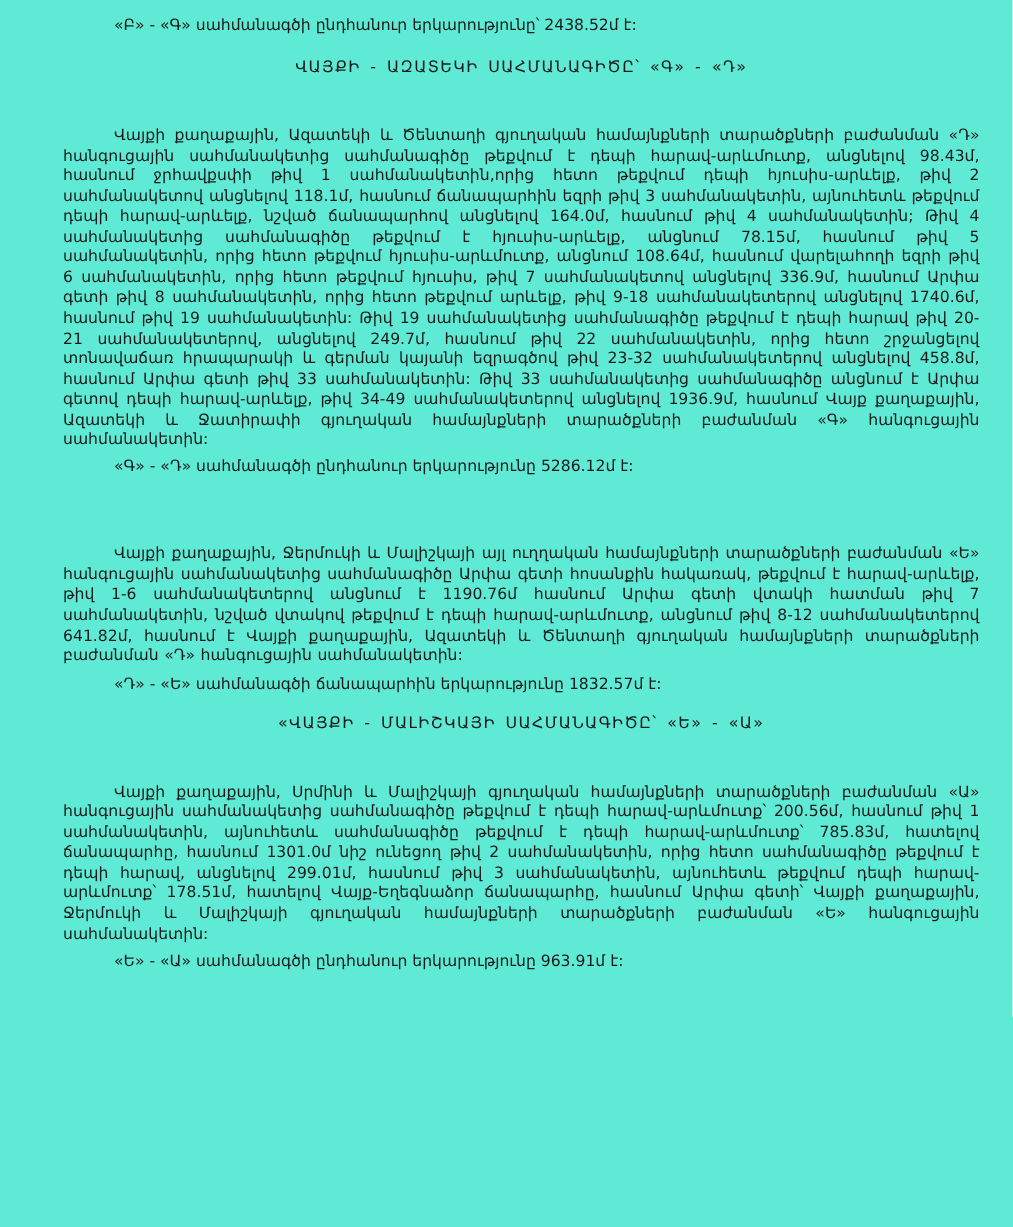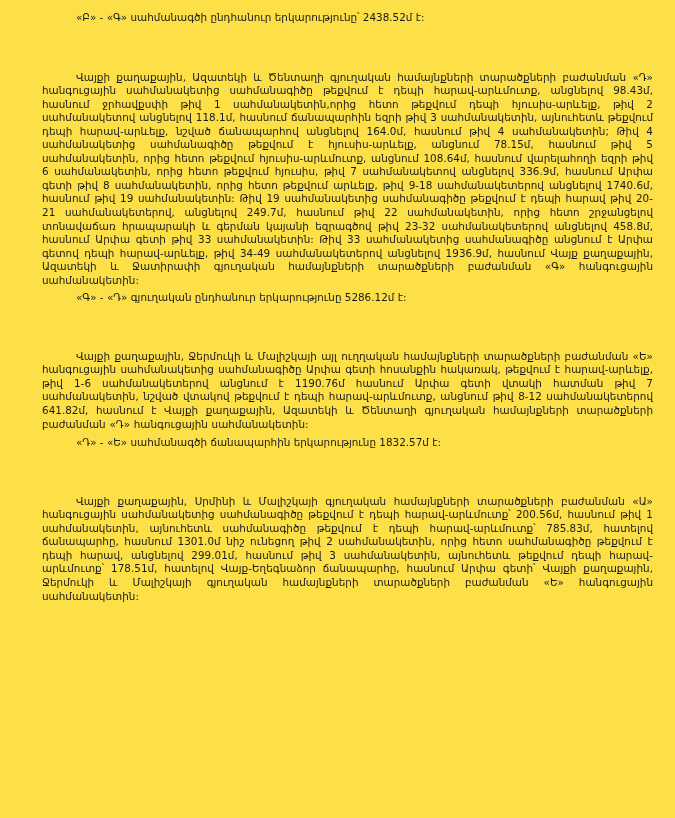--- a/index.html
+++ b/index.html
@@ -9,21 +9,21 @@
     background: #ffffff;
   }
   body {
     font-family: "DejaVu Sans", sans-serif;
     color: #1a1a1a;
   }
   .page {
     width: 675px;
     height: 818px;
     box-sizing: border-box;
-    background: #fde047;
+    background: #5eead4;
     padding: 6px 22px 4px 42px;
     position: relative;
     overflow: hidden;
   }
   .doc-body {
     width: 100%;
   }
   p {
     margin: 0;
     padding: 0;
@@ -64,44 +64,47 @@
 
 <div class="page">
   <div class="doc-body">
 
     <div class="sp-5"></div>
 
     <p class="summary-line">«Բ» - «Գ» սահմանագծի ընդհանուր երկարությունը՝ 2438.52մ է:</p>
 
     <div class="sp-14"></div>
 
+    <p class="heading">ՎԱՅՔԻ - ԱԶԱՏԵԿԻ ՍԱՀՄԱՆԱԳԻԾԸ՝ «Գ» - «Դ»</p>
 
     <div class="sp-13"></div>
 
     <p class="para">Վայքի քաղաքային, Ազատեկի և Ծենտաղի գյուղական համայնքների տարածքների բաժանման «Դ» հանգուցային սահմանակետից սահմանագիծը թեքվում է դեպի հարավ-արևմուտք, անցնելով 98.43մ, հասնում ջրհավքսփի թիվ 1 սահմանակետին,որից հետո թեքվում դեպի հյուսիս-արևելք, թիվ 2 սահմանակետով անցնելով 118.1մ, հասնում ճանապարհին եզրի թիվ 3 սահմանակետին, այնուհետև թեքվում դեպի հարավ-արևելք, նշված ճանապարհով անցնելով 164.0մ, հասնում թիվ 4 սահմանակետին; Թիվ 4 սահմանակետից սահմանագիծը թեքվում է հյուսիս-արևելք, անցնում 78.15մ, հասնում թիվ 5 սահմանակետին, որից հետո թեքվում հյուսիս-արևմուտք, անցնում 108.64մ, հասնում վարելահողի եզրի թիվ 6 սահմանակետին, որից հետո թեքվում հյուսիս, թիվ 7 սահմանակետով անցնելով 336.9մ, հասնում Արփա գետի թիվ 8 սահմանակետին, որից հետո թեքվում արևելք, թիվ 9-18 սահմանակետերով անցնելով 1740.6մ, հասնում թիվ 19 սահմանակետին: Թիվ 19 սահմանակետից սահմանագիծը թեքվում է դեպի հարավ թիվ 20-21 սահմանակետերով, անցնելով 249.7մ, հասնում թիվ 22 սահմանակետին, որից հետո շրջանցելով տոնավաճառ հրապարակի և գերման կայանի եզրագծով թիվ 23-32 սահմանակետերով անցնելով 458.8մ, հասնում Արփա գետի թիվ 33 սահմանակետին: Թիվ 33 սահմանակետից սահմանագիծը անցնում է Արփա գետով դեպի հարավ-արևելք, թիվ 34-49 սահմանակետերով անցնելով 1936.9մ, հասնում Վայք քաղաքային, Ազատեկի և Ջատիրափի գյուղական համայնքների տարածքների բաժանման «Գ» հանգուցային սահմանակետին:</p>
 
     <div class="sp-4"></div>
 
-    <p class="summary-line">«Գ» - «Դ» գյուղական ընդհանուր երկարությունը 5286.12մ է:</p>
+    <p class="summary-line">«Գ» - «Դ» սահմանագծի ընդհանուր երկարությունը 5286.12մ է:</p>
 
     <div class="sp-13"></div>
 
 
     <div class="sp-13"></div>
 
     <p class="para">Վայքի քաղաքային, Ջերմուկի և Մալիշկայի այլ ուղղական համայնքների տարածքների բաժանման «Ե» հանգուցային սահմանակետից սահմանագիծը Արփա գետի հոսանքին հակառակ, թեքվում է հարավ-արևելք, թիվ 1-6 սահմանակետերով անցնում է 1190.76մ հասնում Արփա գետի վտակի հատման թիվ 7 սահմանակետին, նշված վտակով թեքվում է դեպի հարավ-արևմուտք, անցնում թիվ 8-12 սահմանակետերով 641.82մ, հասնում է Վայքի քաղաքային, Ազատեկի և Ծենտաղի գյուղական համայնքների տարածքների բաժանման «Դ» հանգուցային սահմանակետին:</p>
 
     <div class="sp-5"></div>
 
     <p class="summary-line">«Դ» - «Ե» սահմանագծի ճանապարհին երկարությունը 1832.57մ է:</p>
 
     <div class="sp-13"></div>
 
+    <p class="heading">«ՎԱՅՔԻ - ՄԱԼԻՇԿԱՅԻ ՍԱՀՄԱՆԱԳԻԾԸ՝ «Ե» - «Ա»</p>
 
     <div class="sp-13"></div>
 
     <p class="para">Վայքի քաղաքային, Սրմինի և Մալիշկայի գյուղական համայնքների տարածքների բաժանման «Ա» հանգուցային սահմանակետից սահմանագիծը թեքվում է դեպի հարավ-արևմուտք՝ 200.56մ, հասնում թիվ 1 սահմանակետին, այնուհետև սահմանագիծը թեքվում է դեպի հարավ-արևմուտք՝ 785.83մ, հատելով ճանապարհը, հասնում 1301.0մ նիշ ունեցող թիվ 2 սահմանակետին, որից հետո սահմանագիծը թեքվում է դեպի հարավ, անցնելով 299.01մ, հասնում թիվ 3 սահմանակետին, այնուհետև թեքվում դեպի հարավ-արևմուտք՝ 178.51մ, հատելով Վայք-Եղեգնաձոր ճանապարհը, հասնում Արփա գետի՝ Վայքի քաղաքային, Ջերմուկի և Մալիշկայի գյուղական համայնքների տարածքների բաժանման «Ե» հանգուցային սահմանակետին:</p>
 
     <div class="sp-5"></div>
 
+    <p class="summary-line">«Ե» - «Ա» սահմանագծի ընդհանուր երկարությունը 963.91մ է:</p>
 
   </div>
 </div>
 
 </body></html>

